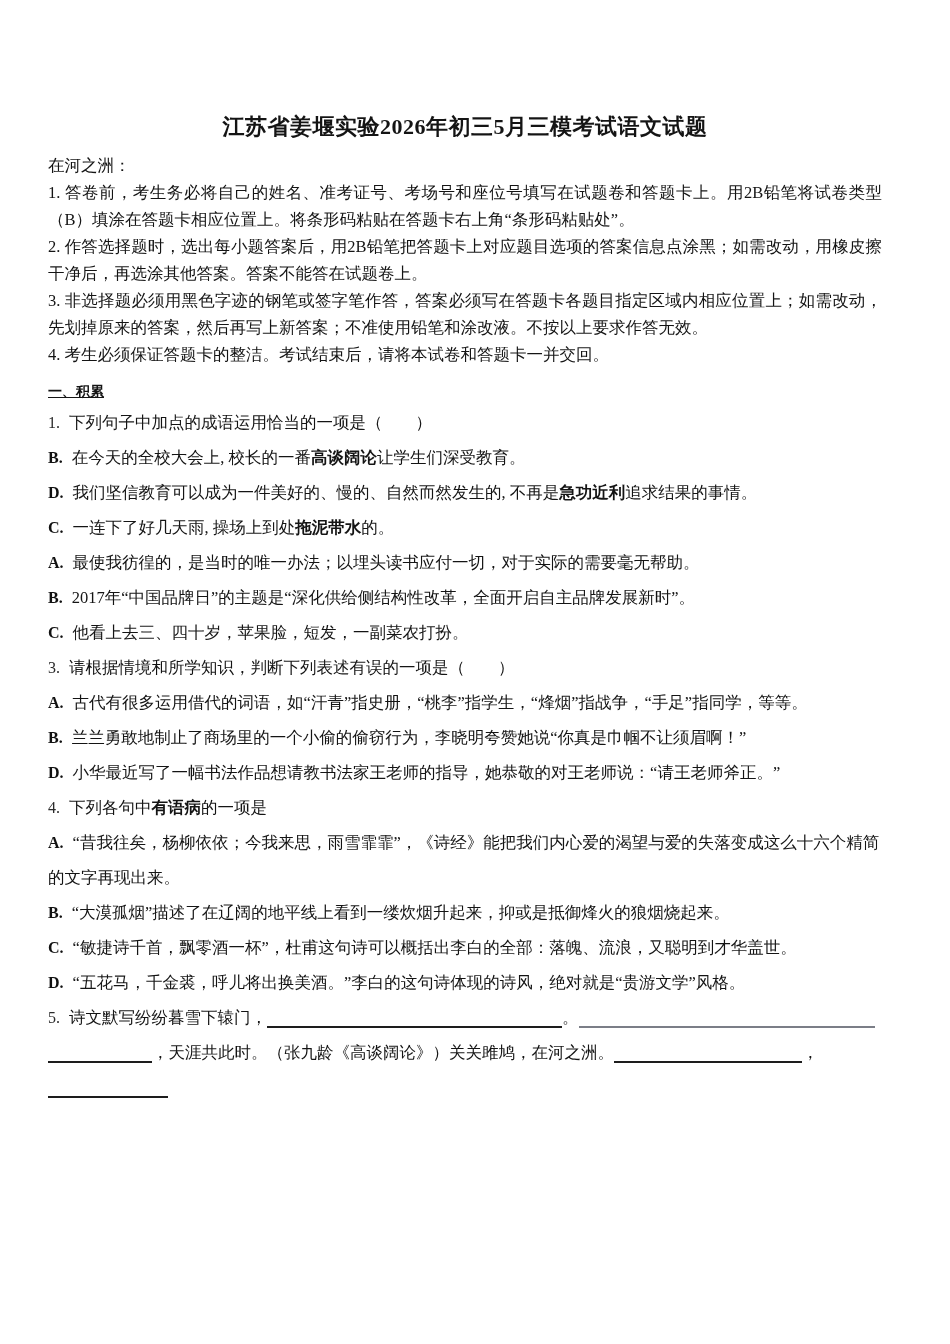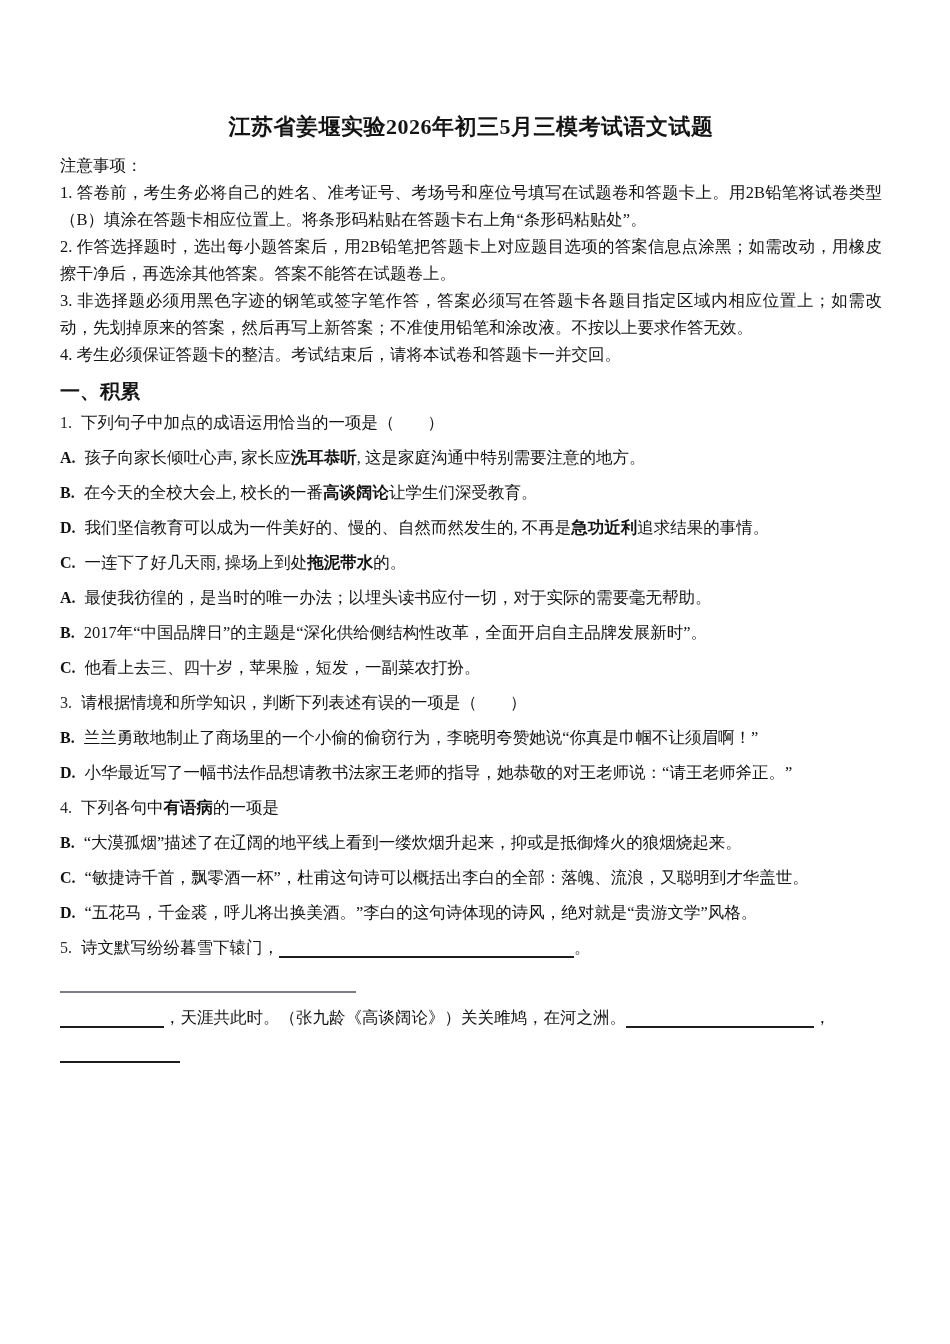--- a/index.html
+++ b/index.html
@@ -2,32 +2,32 @@
 <html lang="zh"><head>
 <meta charset="utf-8">
 <style>
   html,body{margin:0;padding:0;}
   body{
     width:950px;height:1344px;overflow:hidden;
     background:#ffffff;color:#141414;
     font-family:"Liberation Serif","DejaVu Serif",serif;
     -webkit-font-smoothing:antialiased;
   }
-  .page{padding:112px 68px 0 48px;box-sizing:border-box;margin-left:12px;}
+  .page{padding:112px 68px 0 48px;box-sizing:border-box;}
   .title{
     margin:0 0 10px 0;text-align:center;
     font-size:22px;line-height:30px;font-weight:700;
     letter-spacing:0.5px;
   }
   .note-heading,.note-item{
     margin:0;font-size:16.5px;line-height:27px;font-weight:400;
     overflow-wrap:anywhere;word-break:break-all;text-align:justify;
   }
   .qsection{
-    margin:10px 0 0 0;font-size:20px;line-height:27px;font-weight:700;
+    margin:10px 0 0 0;font-size:14px;line-height:27px;font-weight:700;text-decoration:underline;
   }
   .qline{
     margin:0;font-size:16.5px;line-height:35px;font-weight:400;
     overflow-wrap:anywhere;word-break:break-all;
   }
   .qnum{margin-right:9px;font-size:16px;color:#2a2a2a;}
   .qnum.opt{font-weight:700;color:#111;}
   .em{font-weight:700;}
   .gap{display:inline-block;}
   .blank{
@@ -36,43 +36,44 @@
   }
   .blank.gray{border-bottom-color:#7b7e87;}
 </style>
 </head>
 <body>
 
 <div class="page">
   <h1 class="title">江苏省姜堰实验2026年初三5月三模考试语文试题</h1>
 
   <div class="notes">
-    <p class="note-heading">注意事项：</p>
+    <p class="note-heading">在河之洲：</p>
     <div id="notes-list">
         <p class="note-item">1. 答卷前，考生务必将自己的姓名、准考证号、考场号和座位号填写在试题卷和答题卡上。用2B铅笔将试卷类型（B）填涂在答题卡相应位置上。将条形码粘贴在答题卡右上角“条形码粘贴处”。</p>
         <p class="note-item">2. 作答选择题时，选出每小题答案后，用2B铅笔把答题卡上对应题目选项的答案信息点涂黑；如需改动，用橡皮擦干净后，再选涂其他答案。答案不能答在试题卷上。</p>
         <p class="note-item">3. 非选择题必须用黑色字迹的钢笔或签字笔作答，答案必须写在答题卡各题目指定区域内相应位置上；如需改动，先划掉原来的答案，然后再写上新答案；不准使用铅笔和涂改液。不按以上要求作答无效。</p>
         <p class="note-item">4. 考生必须保证答题卡的整洁。考试结束后，请将本试卷和答题卡一并交回。</p>
       </div>
   </div>
 
   <p class="qsection">一、积累</p>
 
   <div id="body-lines">
       <p class="qline"><span class="qnum">1.</span><span class="txt">下列句子中加点的成语运用恰当的一项是（　　）</span></p>
-      <p class="qline"><span class="qnum opt">A.</span><span class="txt">孩子向家长倾吐心声, 家长应</span><span class="em">洗耳恭听</span><span class="txt">, 这是家庭沟通中特别需要注意的地方。</span></p>
       <p class="qline"><span class="qnum opt">B.</span><span class="txt">在今天的全校大会上, 校长的一番</span><span class="em">高谈阔论</span><span class="txt">让学生们深受教育。</span></p>
       <p class="qline"><span class="qnum opt">D.</span><span class="txt">我们坚信教育可以成为一件美好的、慢的、自然而然发生的, 不再是</span><span class="em">急功近利</span><span class="txt">追求结果的事情。</span></p>
       <p class="qline"><span class="qnum opt">C.</span><span class="txt">一连下了好几天雨, 操场上到处</span><span class="em">拖泥带水</span><span class="txt">的。</span></p>
       <p class="qline"><span class="qnum opt">A.</span><span class="txt">最使我彷徨的，是当时的唯一办法；以埋头读书应付一切，对于实际的需要毫无帮助。</span></p>
       <p class="qline"><span class="qnum opt">B.</span><span class="txt">2017年“中国品牌日”的主题是“深化供给侧结构性改革，全面开启自主品牌发展新时”。</span></p>
       <p class="qline"><span class="qnum opt">C.</span><span class="txt">他看上去三、四十岁，苹果脸，短发，一副菜农打扮。</span></p>
       <p class="qline"><span class="qnum">3.</span><span class="txt">请根据情境和所学知识，判断下列表述有误的一项是（　　）</span></p>
+      <p class="qline"><span class="qnum opt">A.</span><span class="txt">古代有很多运用借代的词语，如“汗青”指史册，“桃李”指学生，“烽烟”指战争，“手足”指同学，等等。</span></p>
       <p class="qline"><span class="qnum opt">B.</span><span class="txt">兰兰勇敢地制止了商场里的一个小偷的偷窃行为，李晓明夸赞她说“你真是巾帼不让须眉啊！”</span></p>
       <p class="qline"><span class="qnum opt">D.</span><span class="txt">小华最近写了一幅书法作品想请教书法家王老师的指导，她恭敬的对王老师说：“请王老师斧正。”</span></p>
       <p class="qline"><span class="qnum">4.</span><span class="txt">下列各句中</span><span class="em">有语病</span><span class="txt">的一项是</span></p>
+      <p class="qline"><span class="qnum opt">A.</span><span class="txt">“昔我往矣，杨柳依依；今我来思，雨雪霏霏”，《诗经》能把我们内心爱的渴望与爱的失落变成这么十六个精简的文字再现出来。</span></p>
       <p class="qline"><span class="qnum opt">B.</span><span class="txt">“大漠孤烟”描述了在辽阔的地平线上看到一缕炊烟升起来，抑或是抵御烽火的狼烟烧起来。</span></p>
       <p class="qline"><span class="qnum opt">C.</span><span class="txt">“敏捷诗千首，飘零酒一杯”，杜甫这句诗可以概括出李白的全部：落魄、流浪，又聪明到才华盖世。</span></p>
       <p class="qline"><span class="qnum opt">D.</span><span class="txt">“五花马，千金裘，呼儿将出换美酒。”李白的这句诗体现的诗风，绝对就是“贵游文学”风格。</span></p>
       <p class="qline"><span class="qnum">5.</span><span class="txt">诗文默写纷纷暮雪下辕门，</span><span class="blank" style="width: 295px;"></span><span class="txt">。</span><span class="blank gray" style="width: 296px;"></span></p>
       <p class="qline"><span class="blank" style="width: 104px;"></span><span class="txt">，天涯共此时。（张九龄《高谈阔论》）关关雎鸠，在河之洲。</span><span class="blank" style="width: 188px;"></span><span class="txt">，</span><span class="gap" style="width: 18px;"></span><span class="blank" style="width: 120px;"></span></p>
     </div>
 </div>
 
 </body></html>

